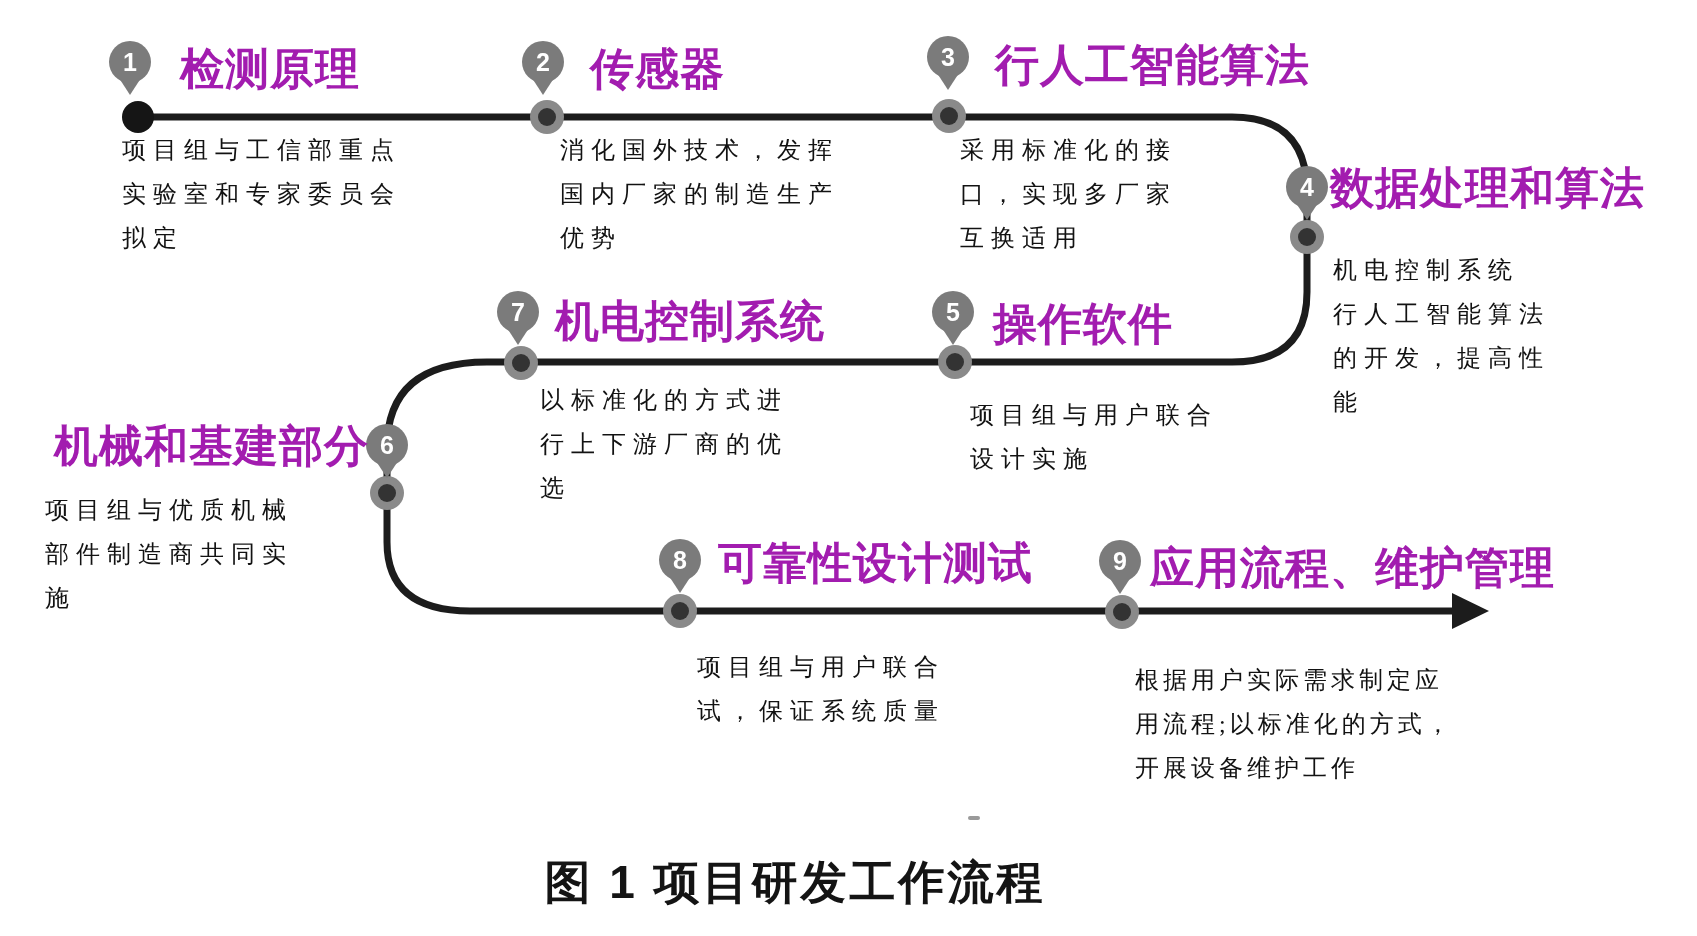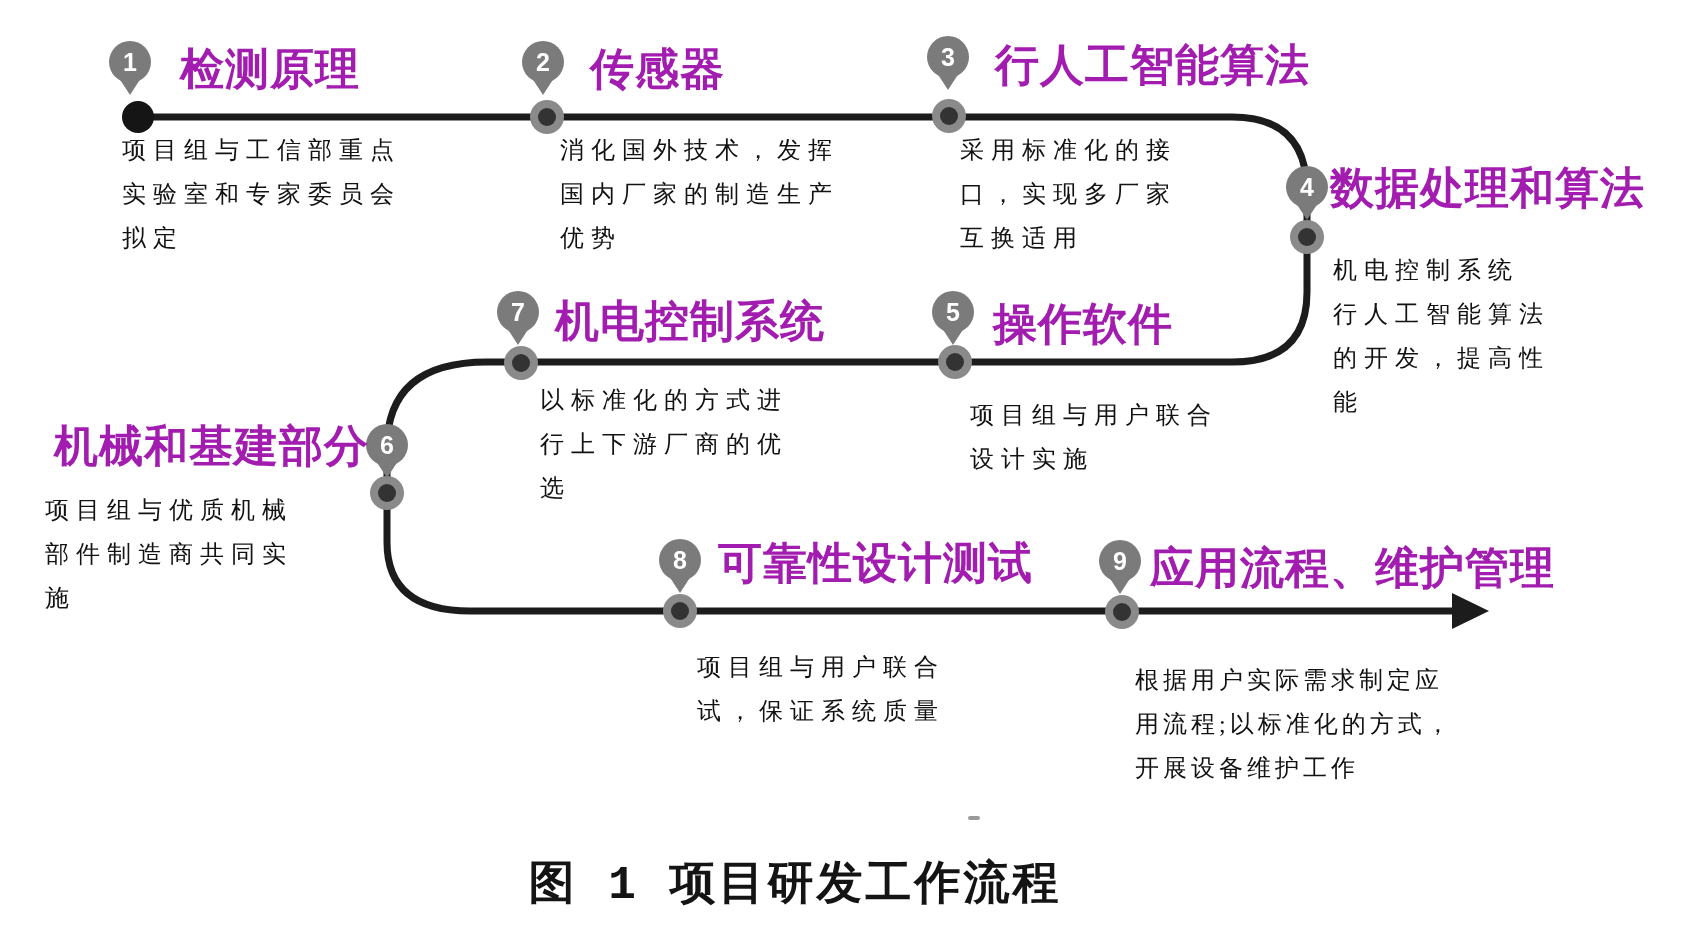--- a/index.html
+++ b/index.html
@@ -84,21 +84,21 @@
     line-height: 44px;
     color: #121212;
     white-space: pre-line;
     z-index: 4;
   }
   .caption {
     position: absolute;
     left: 0; top: 852px;
     width: 1590px;
     text-align: center;
-    font-family: Liberation Mono, monospace;
+    font-family: Liberation Sans, sans-serif;
     font-weight: 700;
     font-size: 46px;
     letter-spacing: 3px;
     color: #141414;
   }
   .artifact {
     position: absolute;
     left: 968px; top: 816px;
     width: 12px; height: 4px;
     border-radius: 2px;

